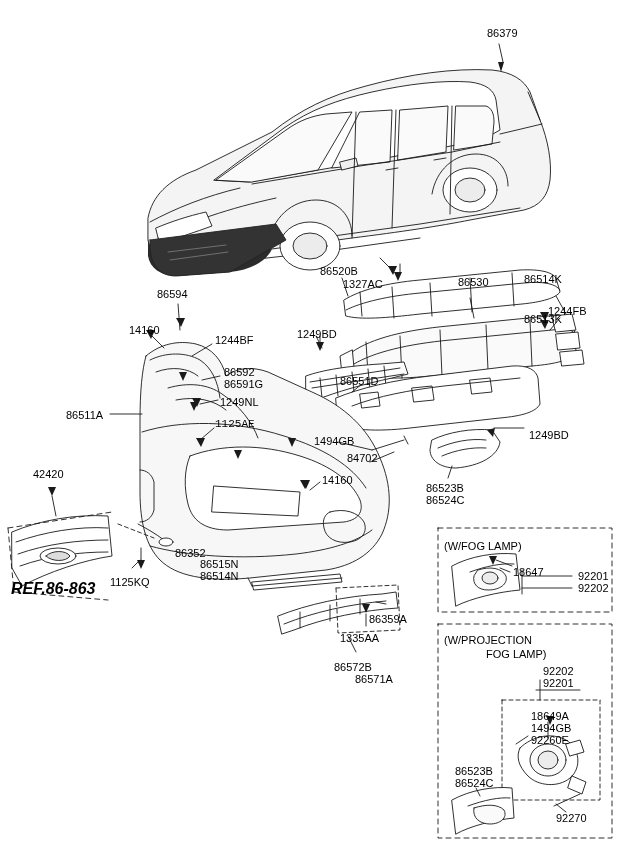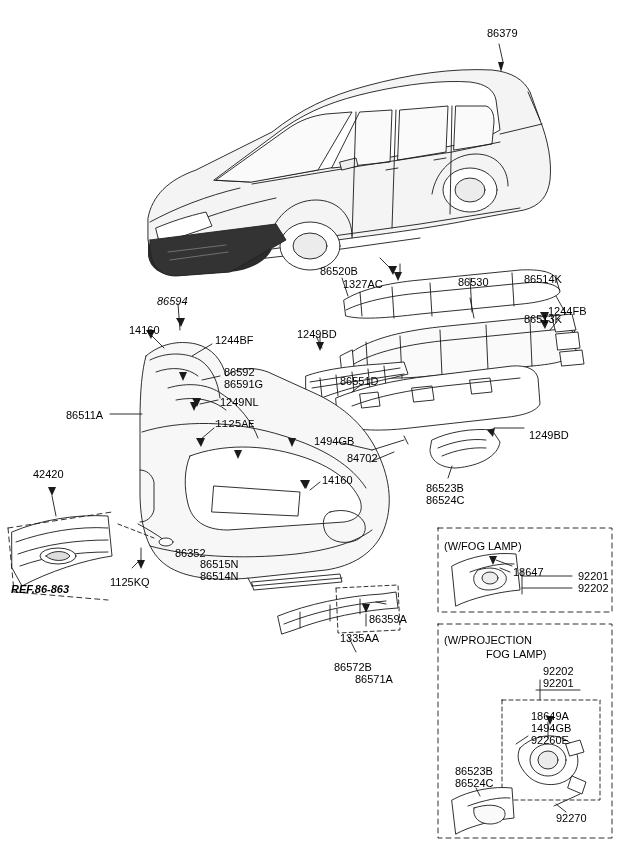--- a/index.html
+++ b/index.html
@@ -31,21 +31,21 @@
     position: absolute;
     font-size: 11px;
     line-height: 12px;
     white-space: pre;
     color: #000;
     letter-spacing: 0px;
   }
   .lbl.ital {
     font-style: italic;
     font-weight: bold;
-    font-size: 11px;
+    font-size: 16px;
   }
 </style>
 </head>
 <body>
 
 <div id="stage">
 
   <svg class="art" viewBox="0 0 620 848" xmlns="http://www.w3.org/2000/svg">
     <g fill="none" stroke="#1a1a1a" stroke-width="0.9" stroke-linejoin="round" stroke-linecap="round">
 
@@ -352,21 +352,21 @@
     </g>
   </svg>
 
   <div class="lbl" style="left:487px; top:27px;">86379</div>
   <div class="lbl" style="left:343px; top:246px;margin-top:32px;">1327AC</div>
   <div class="lbl" style="left:320px; top:265px;">86520B</div>
   <div class="lbl" style="left:458px; top:276px;">86530</div>
   <div class="lbl" style="left:524px; top:273px;">86514K</div>
   <div class="lbl" style="left:524px; top:285px;margin-top:28px;">86513K</div>
   <div class="lbl" style="left:548px; top:305px;">1244FB</div>
-  <div class="lbl" style="left:157px; top:295px;font-style:italic;">86594</div>
+  <div class="lbl" style="left:157px; top:288px;">86594</div>
   <div class="lbl" style="left:129px; top:324px;">14160</div>
   <div class="lbl" style="left:215px; top:334px;">1244BF</div>
   <div class="lbl" style="left:297px; top:328px;">1249BD</div>
   <div class="lbl" style="left:224px; top:366px;">86592</div>
   <div class="lbl" style="left:224px; top:378px;">86591G</div>
   <div class="lbl" style="left:340px; top:375px;">86551D</div>
   <div class="lbl" style="left:220px; top:396px;">1249NL</div>
   <div class="lbl" style="left:66px;  top:409px;">86511A</div>
   <div class="lbl" style="left:215px; top:418px;font-family:Liberation Mono, monospace;">1125AE</div>
   <div class="lbl" style="left:314px; top:435px;">1494GB</div>

